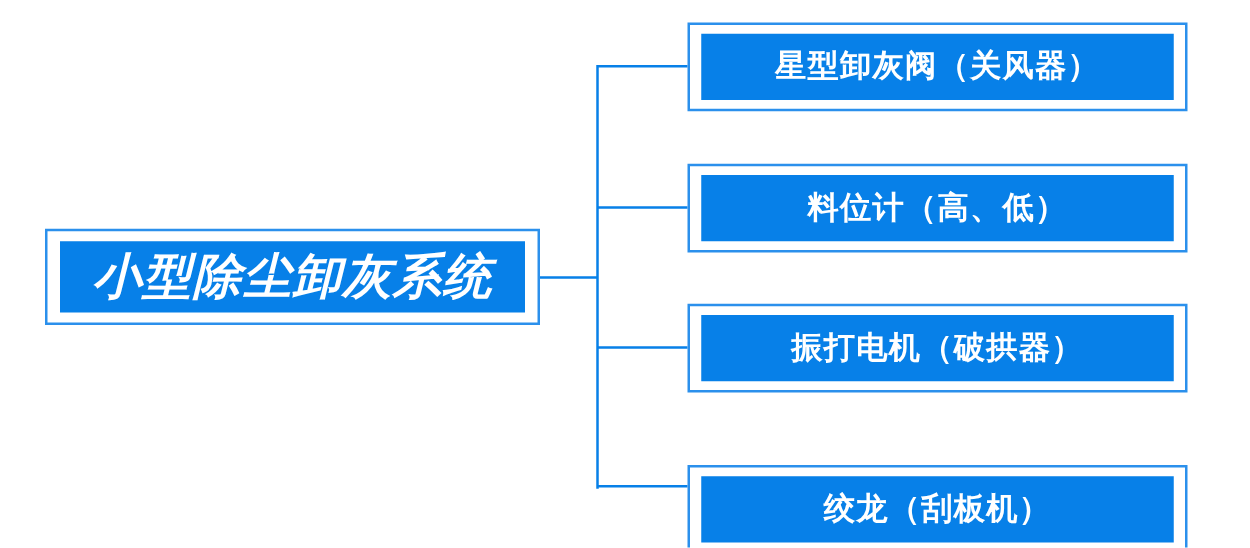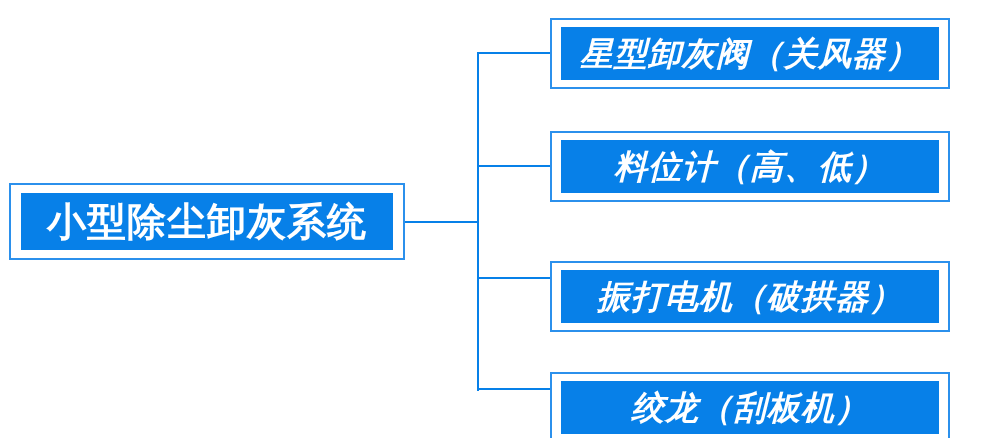--- a/index.html
+++ b/index.html
@@ -46,33 +46,34 @@
     justify-content: center;
   }
   .node-label {
     color: var(--text);
     font-weight: bold;
     letter-spacing: 1px;
     white-space: nowrap;
     line-height: 1;
   }
   .root-node {
-    left: 9px; top: 183px;
+    left: 36px; top: 183px;
     width: 396px; height: 77px;
     padding: 8px 10px;
+    font-style: italic;
   }
   .root-node .node-label { font-size: 39px; }
   .child-node {
     left: 550px;
     width: 400px; height: 71px;
   }
-  .child-node .node-label { font-size: 33px; font-style: italic; }
+  .child-node .node-label { font-size: 25px; }
   #child-1 { top: 18px; }
   #child-2 { top: 131px; }
-  #child-3 { top: 243px; margin-top: 18px; }
+  #child-3 { top: 243px; }
   #child-4 { top: 354px; margin-top: 18px; }
 </style>
 </head>
 <body>
 
 <div class="canvas">
 
   <div class="line h" id="root-link"></div>
   <div class="line v" id="spine"></div>
   <div class="line h" id="branch-1"></div>

